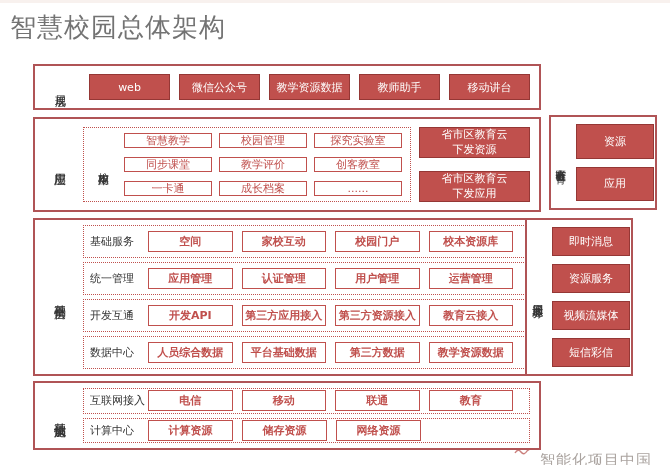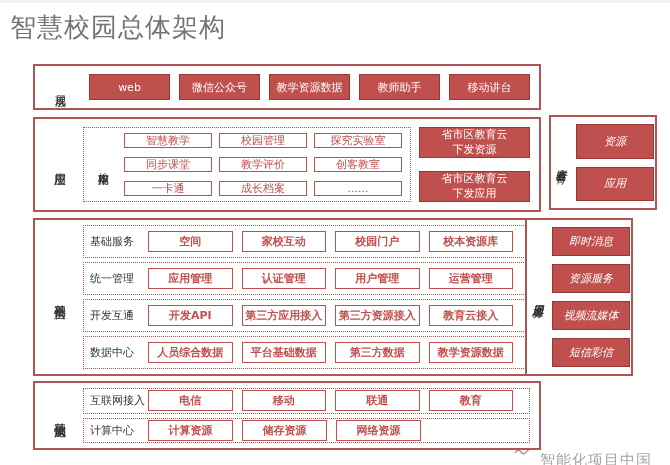--- a/index.html
+++ b/index.html
@@ -47,21 +47,21 @@
   .cloud-stack{flex:1;display:flex;flex-direction:column;gap:13px;}
   .cloud-stack .btn-solid{flex:1;font-size:11px;}
   
   .rows-col{flex:1;display:flex;flex-direction:column;gap:4px;margin:5px 9px 5px 10px;}
   .dotted-row{flex:1;display:flex;align-items:center;padding:0 16px 0 6px;}
   .row-label{width:58px;flex-shrink:0;font-size:11px;color:#333;white-space:nowrap;}
   .row-btns{flex:1;display:flex;gap:9px;align-items:center;}
   .row-btns .btn-outline{flex:1;height:21px;font-weight:bold;}
   .row-btns .spacer{flex:1;height:21px;visibility:hidden;}
   
-  .side-body{flex:1;display:flex;align-items:stretch;padding:7px 1px;gap:6px;font-style:italic;}
+  .side-body{flex:1;display:flex;align-items:stretch;padding:7px 1px;gap:6px;}
   .side-label{font-size:10.5px;letter-spacing:.5px;width:18px;}
   .side-btns{flex:1;display:flex;flex-direction:column;gap:8px;}
   .side-btns .btn-solid{flex:1;}
   
   .watermark{position:absolute;left:514px;top:443px;display:flex;align-items:flex-start;gap:8px;}
   .wm-text{color:#aaa39f;font-size:15px;letter-spacing:1px;white-space:nowrap;margin-top:8px;}
   .wm-mark{margin-top:3px;}
 </style>
 </head>
 <body>

